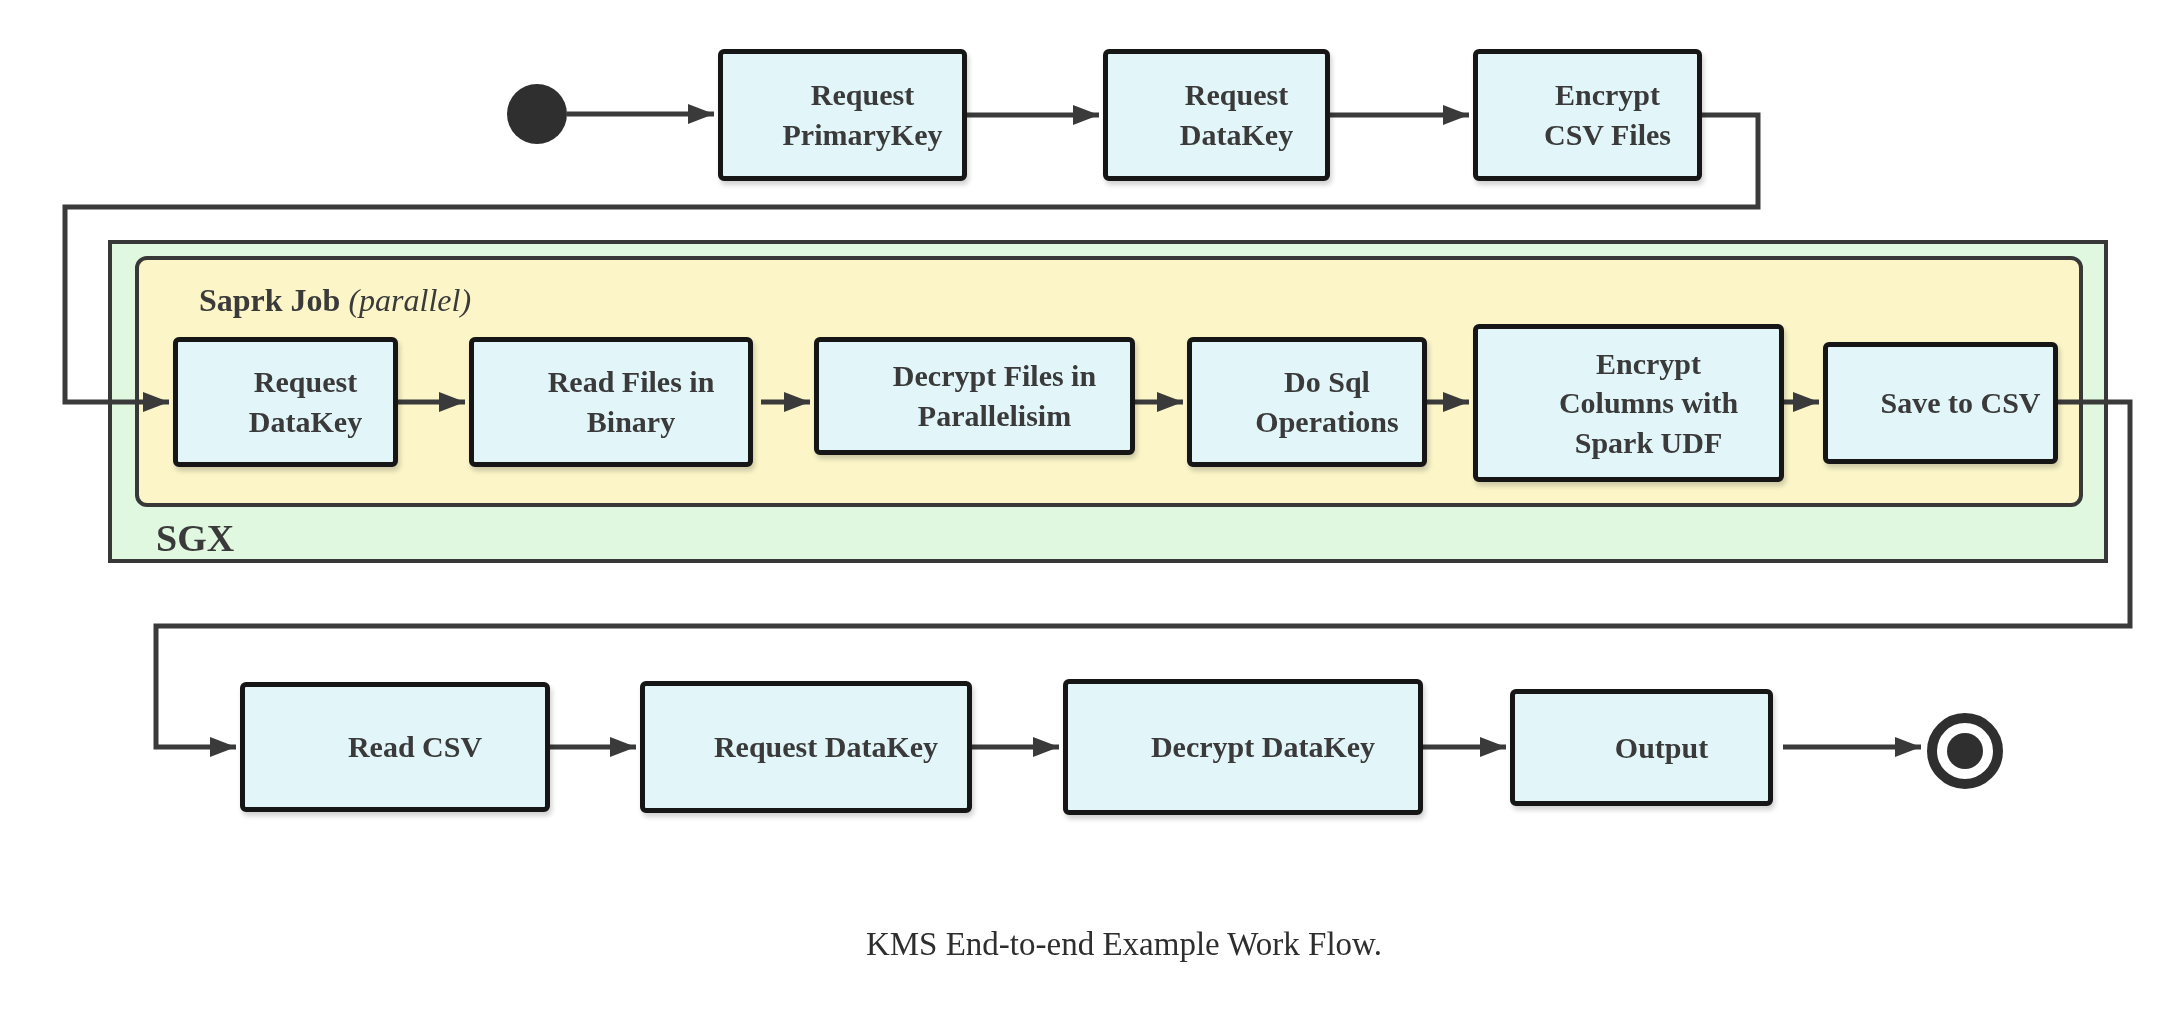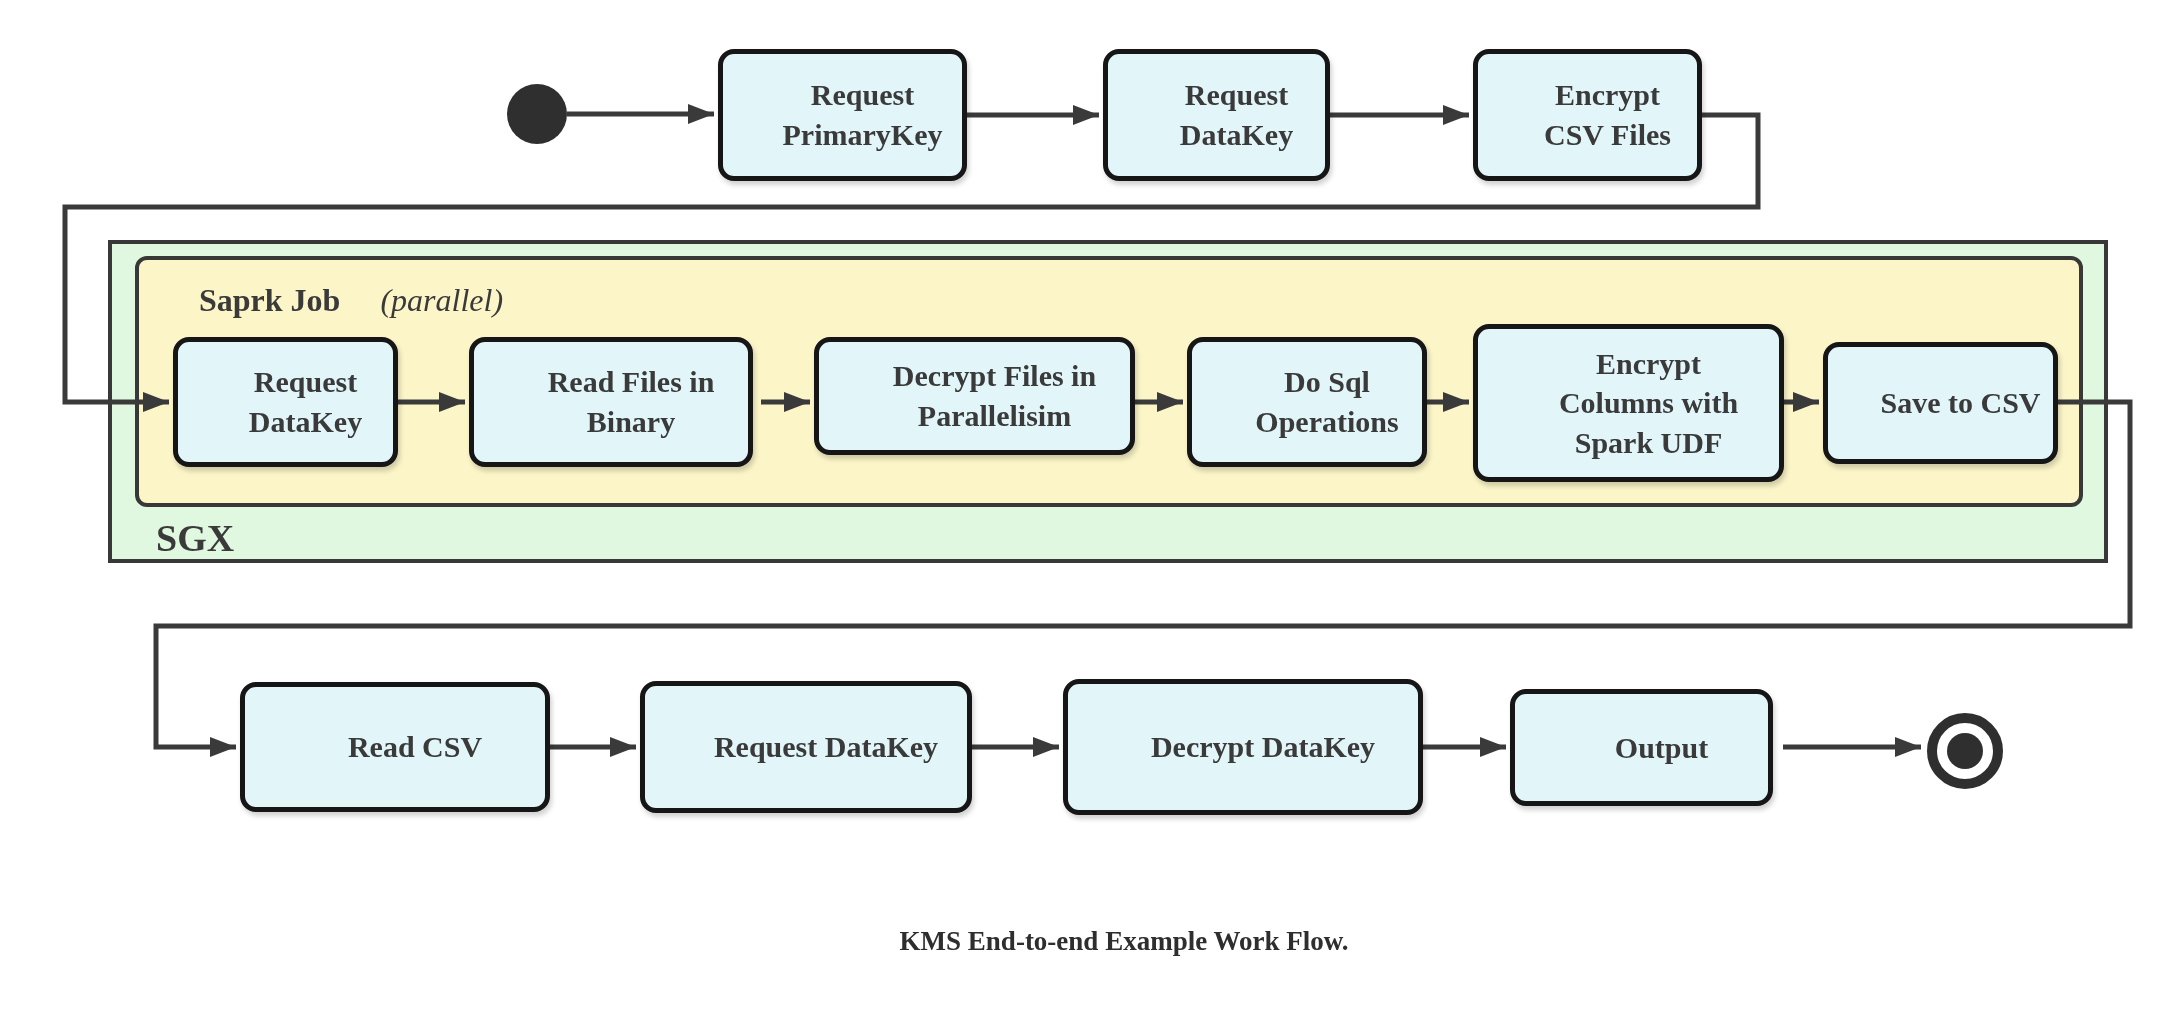--- a/index.html
+++ b/index.html
@@ -23,46 +23,46 @@
     left:135px; top:256px; width:1948px; height:251px;
     background:var(--spark-job-fill); border:4px solid var(--container-border);
     border-radius:12px;
   }
   .connector-layer{position:absolute; left:0; top:0; width:2179px; height:1036px;}
   .connector-layer path.edge{fill:none; stroke:var(--connector); stroke-width:5px;}
   .arrowhead-shape{fill:var(--connector);}
   .node{
     position:absolute; box-sizing:border-box;
     background:var(--node-fill); border:5px solid var(--node-border);
-    border-radius:16px;
+    border-radius:6px;
     display:flex; align-items:center; justify-content:center;
     text-align:center; font-weight:bold; font-size:30px; line-height:1.32;
     color:var(--text);
     box-shadow:2px 4px 5px rgba(0,0,0,0.18);
     padding-left:40px;
   }
   .node .node-label{white-space:pre-line;}
   .group-label{position:absolute; font-size:32px; color:var(--text); white-space:nowrap;}
   .group-label .bold{font-weight:bold;margin-left:36px;}
-  .group-label .italic{font-style:italic; font-weight:normal;margin-left:32px;}
+  .group-label .italic{font-style:italic; font-weight:normal;}
   .sgx-label{position:absolute; left:156px; top:516px; font-size:38px; font-weight:bold; color:var(--text);}
   .start-circle{
     position:absolute; left:507px; top:84px; width:60px; height:60px;
     background:var(--terminal); border-radius:50%;
   }
   .end-circle{
     position:absolute; left:1927px; top:713px; width:76px; height:76px;
     box-sizing:border-box; background:var(--background);
     border:10px solid var(--terminal); border-radius:50%;
     display:flex; align-items:center; justify-content:center;
   }
   .end-circle-dot{width:36px; height:36px; background:var(--terminal); border-radius:50%;}
   .caption{
     position:absolute; left:624px; top:926px; width:1000px;
-    text-align:center; font-size:27px; font-weight:bold; color:#2E2E2E;
+    text-align:center; font-size:33px; font-weight:normal; color:#2E2E2E;
   }
 </style>
 </head>
 <body>
 
 <div class="canvas">
 
   <div class="container-box sgx-box"></div>
   <div class="container-box spark-box"></div>
 

